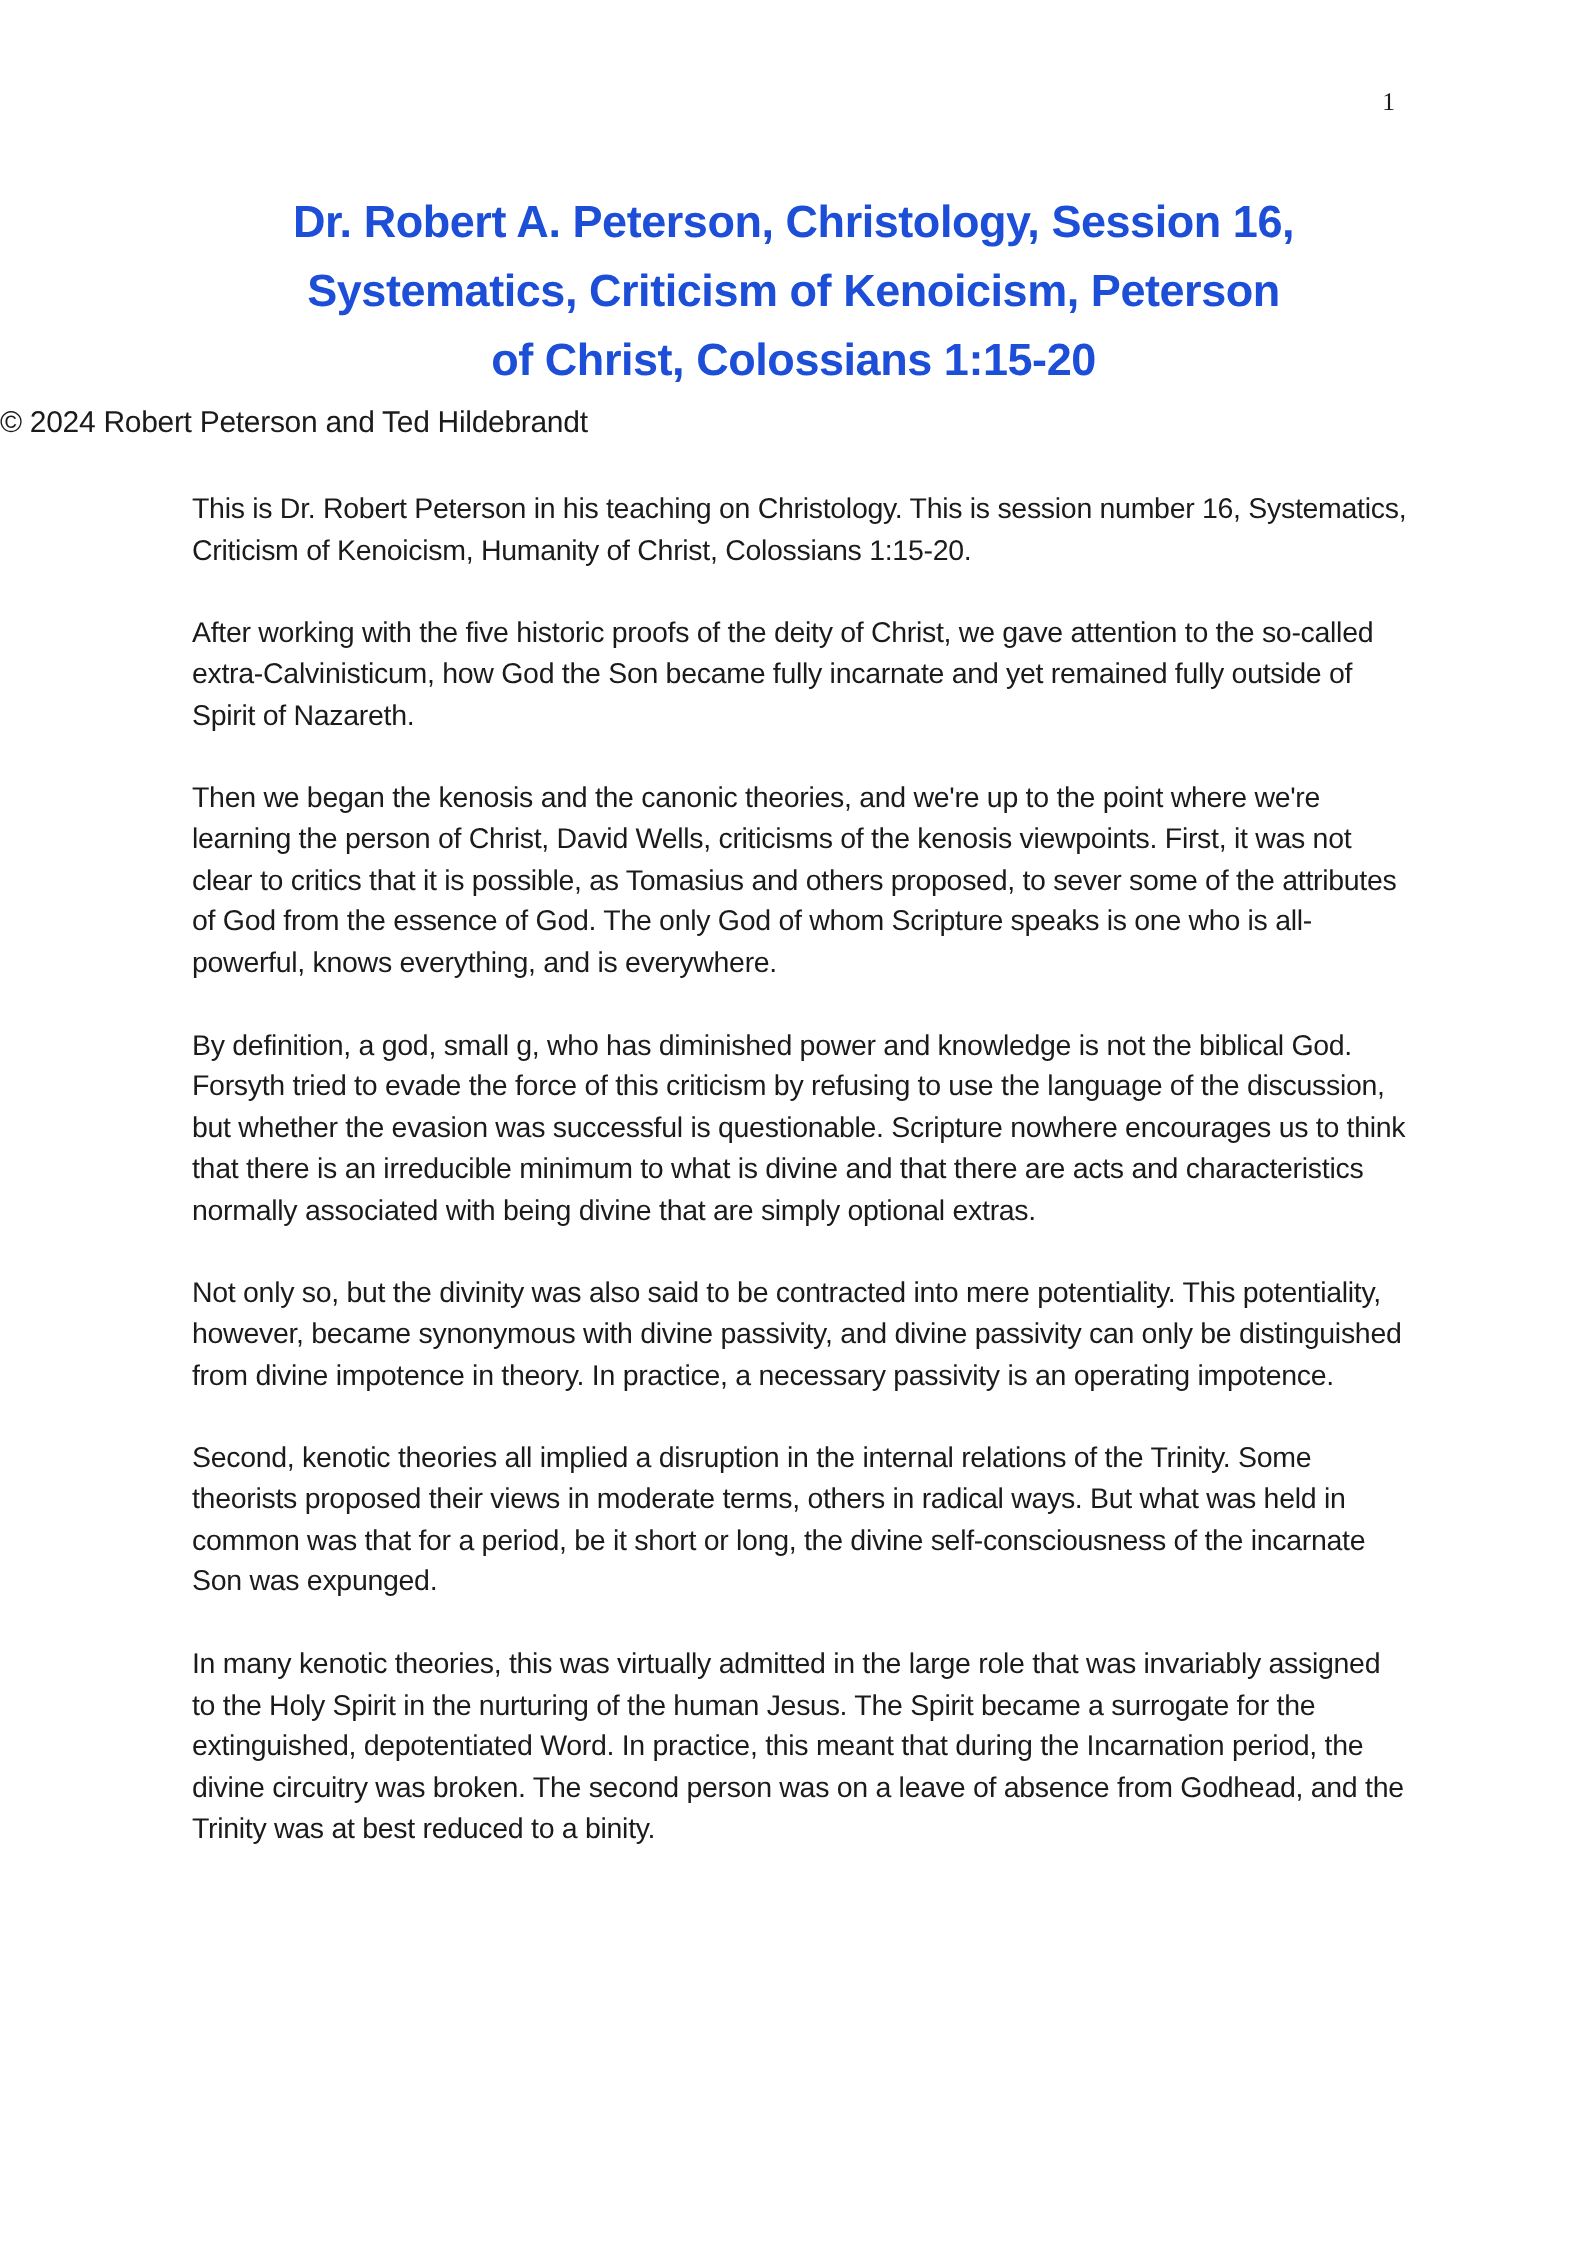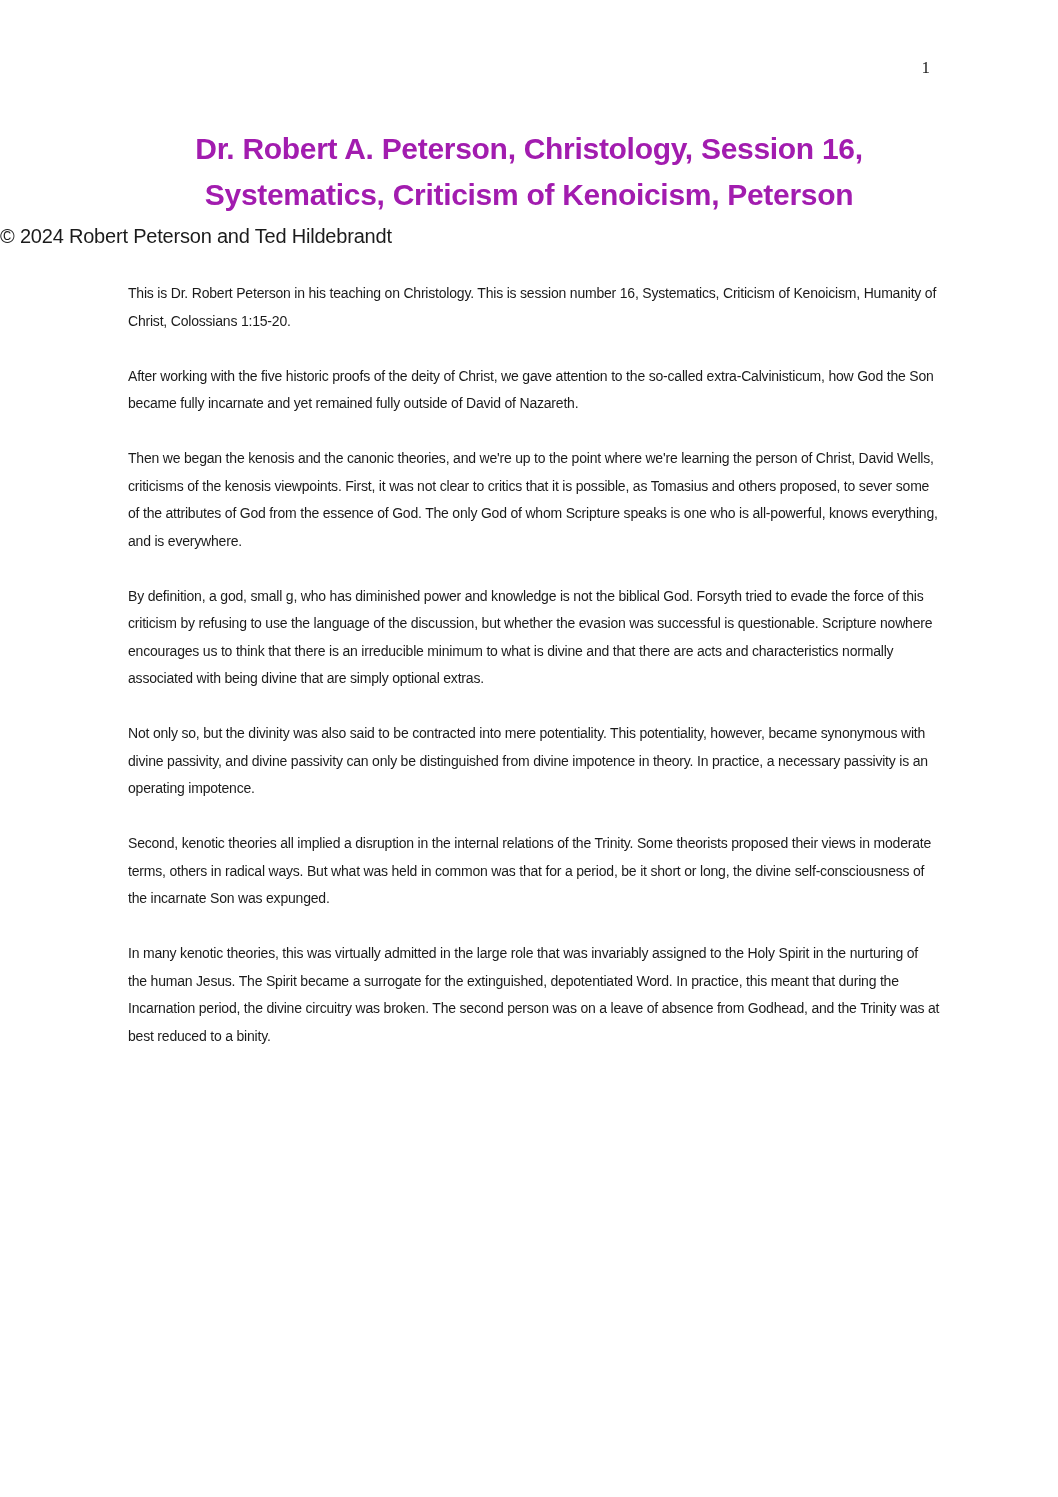--- a/index.html
+++ b/index.html
@@ -26,60 +26,61 @@
     color: #1b1b1b;
   }
   .title-block {
     margin: 0 90px;
     padding-top: 126px;
     text-align: center;
     font-weight: bold;
     font-size: 30px;
     line-height: 46px;
     letter-spacing: -0.3px;
-    color: #a21caf;
+    color: #1d4ed8;
   }
   .copyright {
     text-align: left;
     font-size: 20px;
     line-height: 26px;
     margin-top: 5px;
     letter-spacing: -0.2px;
     color: #1b1b1b;
   }
   .body-text {
     margin: 31px 120px 0 128px;
     width: 812px;
-    font-size: 14px;
+    font-size: 19px;
     line-height: 27.5px;
     letter-spacing: -0.2px;
     text-align: left;
   }
   .body-text p {
     margin: 0 0 27.5px 0;
     padding: 0;
   }
 </style>
 </head>
 <body>
 
 <div class="page">
 
   <div class="page-number">1</div>
 
   <div class="title-block">
     <div>Dr. Robert A. Peterson, Christology, Session 16,</div>
     <div>Systematics, Criticism of Kenoicism, Peterson</div>
+    <div>of Christ, Colossians 1:15-20</div>
   </div>
 
   <div class="copyright">© 2024 Robert Peterson and Ted Hildebrandt</div>
 
   <div class="body-text">
     <p>This is Dr. Robert Peterson in his teaching on Christology. This is session number 16, Systematics, Criticism of Kenoicism, Humanity of Christ, Colossians 1:15-20.</p>
-    <p>After working with the five historic proofs of the deity of Christ, we gave attention to the so-called extra-Calvinisticum, how God the Son became fully incarnate and yet remained fully outside of David of Nazareth.</p>
+    <p>After working with the five historic proofs of the deity of Christ, we gave attention to the so-called extra-Calvinisticum, how God the Son became fully incarnate and yet remained fully outside of Spirit of Nazareth.</p>
     <p>Then we began the kenosis and the canonic theories, and we're up to the point where we're learning the person of Christ, David Wells, criticisms of the kenosis viewpoints. First, it was not clear to critics that it is possible, as Tomasius and others proposed, to sever some of the attributes of God from the essence of God. The only God of whom Scripture speaks is one who is all-powerful, knows everything, and is everywhere.</p>
     <p>By definition, a god, small g, who has diminished power and knowledge is not the biblical God. Forsyth tried to evade the force of this criticism by refusing to use the language of the discussion, but whether the evasion was successful is questionable. Scripture nowhere encourages us to think that there is an irreducible minimum to what is divine and that there are acts and characteristics normally associated with being divine that are simply optional extras.</p>
     <p>Not only so, but the divinity was also said to be contracted into mere potentiality. This potentiality, however, became synonymous with divine passivity, and divine passivity can only be distinguished from divine impotence in theory. In practice, a necessary passivity is an operating impotence.</p>
     <p>Second, kenotic theories all implied a disruption in the internal relations of the Trinity. Some theorists proposed their views in moderate terms, others in radical ways. But what was held in common was that for a period, be it short or long, the divine self-consciousness of the incarnate Son was expunged.</p>
     <p>In many kenotic theories, this was virtually admitted in the large role that was invariably assigned to the Holy Spirit in the nurturing of the human Jesus. The Spirit became a surrogate for the extinguished, depotentiated Word. In practice, this meant that during the Incarnation period, the divine circuitry was broken. The second person was on a leave of absence from Godhead, and the Trinity was at best reduced to a binity.</p>
   </div>
 
 </div>
 
 </body></html>

